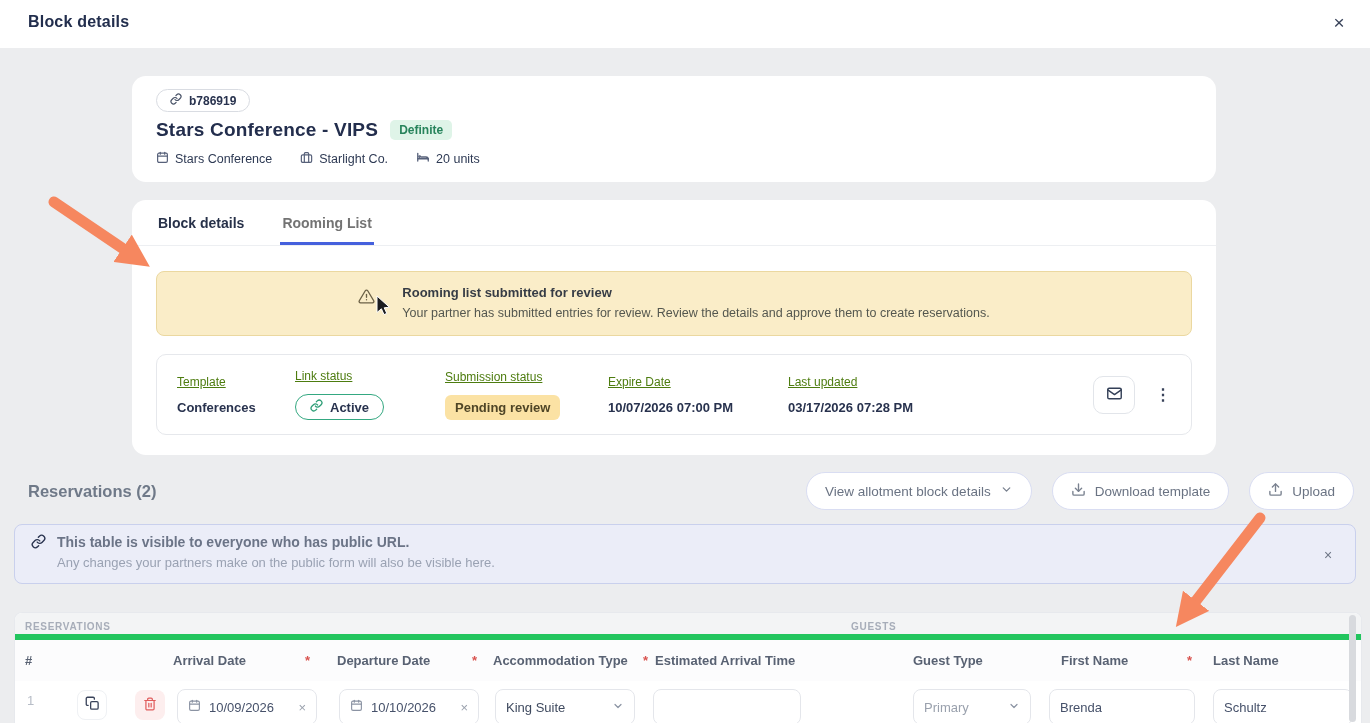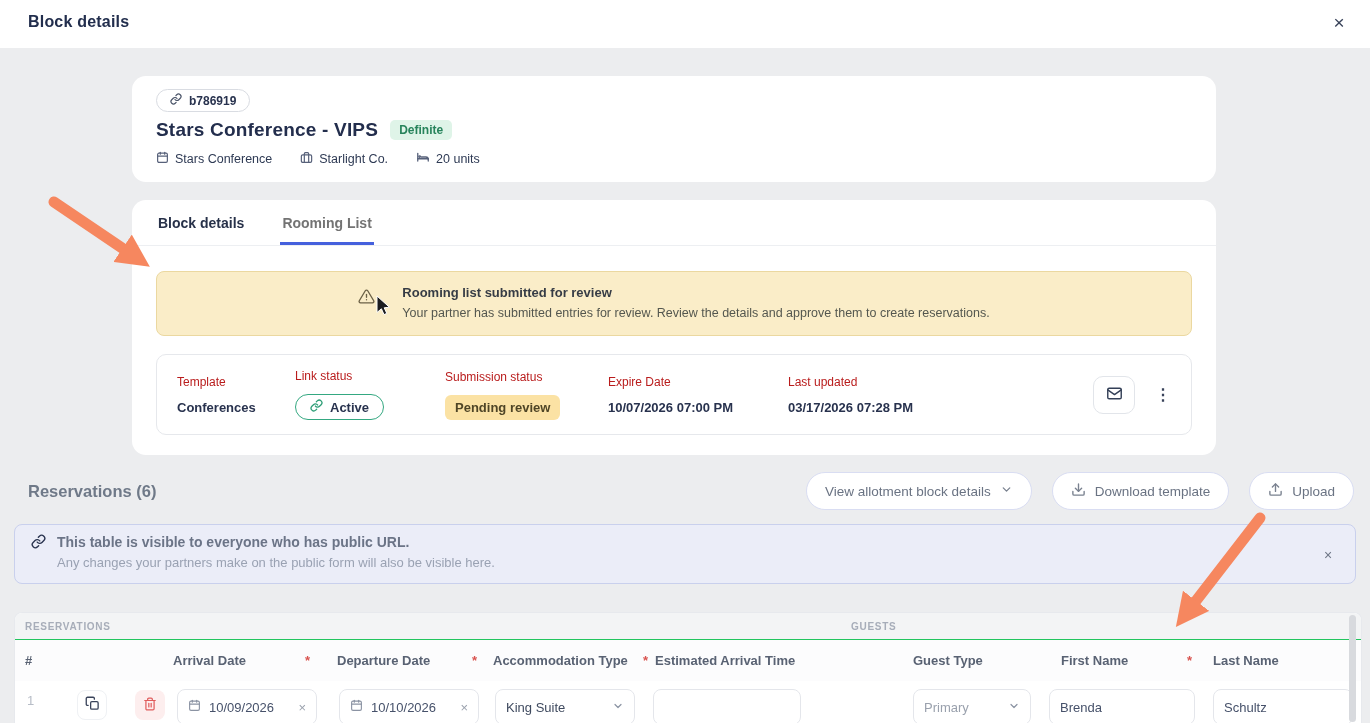--- a/index.html
+++ b/index.html
@@ -37,21 +37,21 @@
   .tab.active { color:#737373; border-bottom-color:#4560DD; }
 
   .alert { display:flex; gap:27px; margin:25px 24px 18px; background:#FAEDC8; border:1px solid #EBD8A0;
     border-radius:8px; padding:13px 18px 15px;justify-content:center; }
   .alert svg { color:#6B6146; flex:0 0 auto; margin-top:3px; }
   .alert-title { font-size:13px; font-weight:bold; color:#363C45; }
   .alert-msg { font-size:12.5px; color:#54574F; margin-top:6px; }
 
   .link-card { margin:0 24px; border:1px solid #E6E8EC; border-radius:10px; padding:14px 20px; display:flex; align-items:center; }
   .field { display:flex; flex-direction:column; }
-  .field .lab { font-size:12px; color:#b91c1c; margin-bottom:11px; }
+  .field .lab { font-size:12px; color:#4d7c0f; margin-bottom:11px;text-decoration:underline; }
   .field .val { font-size:13px; font-weight:bold; color:#28324E; }
   .f-template { width:118px; }
   .f-link { width:150px; }
   .f-subm { width:163px; }
   .f-expire { width:180px; }
   .pill-active { display:inline-flex; align-items:center; gap:7px; border:1.5px solid #34A881; border-radius:999px;
     padding:4px 14px; font-size:13px; font-weight:bold; color:#28324E; width:fit-content; }
   .pill-active svg { color:#2E9E77; }
   .pill-pending { display:inline-block; background:#FBE2A4; border-radius:6px; padding:5px 10px; font-size:13px;
     font-weight:bold; color:#4F4526; width:fit-content; }
@@ -72,21 +72,21 @@
   .banner { position:absolute; left:14px; right:14px; top:524px; height:60px; background:#EBEDF8;
     border:1px solid #C9D0ED; border-radius:8px; padding:9px 16px; display:flex; gap:11px; }
   .banner-title { font-size:14px; font-weight:bold; color:#6B7487; }
   .banner-sub { font-size:13px; color:#9AA2B3; margin-top:5px; }
   .banner-close { position:absolute; right:14px; top:17px; width:26px; height:26px; border:none; background:transparent;
     color:#6E7686; font-size:14px; cursor:pointer; }
 
   
   .res-table { position:absolute; left:14px; top:612px; width:1348px; height:111px; background:#fff;
     border:1px solid #E7E9ED; border-bottom:none; border-radius:8px 8px 0 0; overflow:hidden; }
-  .group-row { position:relative; height:27px; background:#F3F4F5; border-bottom:1px solid #22c55e; }
+  .group-row { position:relative; height:27px; background:#F3F4F5; border-bottom:6px solid #22c55e; }
   .group-label { position:absolute; top:0; line-height:27px; font-size:10px; font-weight:bold; letter-spacing:.7px; color:#A7ADB9; }
   .g-res { left:10px; }
   .g-guests { left:836px; }
   .head-row { position:relative; height:41px; background:#FCFCFD; }
   .th { position:absolute; top:13px; font-size:13px; font-weight:bold; color:#596273; white-space:nowrap; }
   .req { position:absolute; top:13px; font-size:13px; font-weight:bold; color:#D9534F; }
   .data-row { position:relative; height:43px; background:#fff; }
   .row-num { position:absolute; left:12px; top:12px; font-size:13px; color:#B7BDC7; }
   .icon-btn { position:absolute; top:9px; width:30px; height:30px; border-radius:8px; display:flex; align-items:center;
     justify-content:center; cursor:pointer; border:none; background:transparent; }
@@ -223,21 +223,21 @@
                 <path d="M21.5 7 12 13.5 2.5 7"></path>
               </svg>
           </span>
         </button>
         <button class="kebab">⋮</button>
       </div>
     </div>
   </div>
 
   <div class="section-row">
-    <span class="section-title">Reservations (6)</span>
+    <span class="section-title">Reservations (2)</span>
     <div class="section-actions">
       <button class="pill-btn">
         <span>View allotment block details</span>
         <span>
           <svg width="13" height="13" viewBox="0 0 24 24" fill="none" stroke="currentColor" stroke-width="2.4" stroke-linecap="round" stroke-linejoin="round">
               <polyline points="6 9 12 15 18 9"></polyline>
             </svg>
         </span>
       </button>
       <button class="pill-btn">

